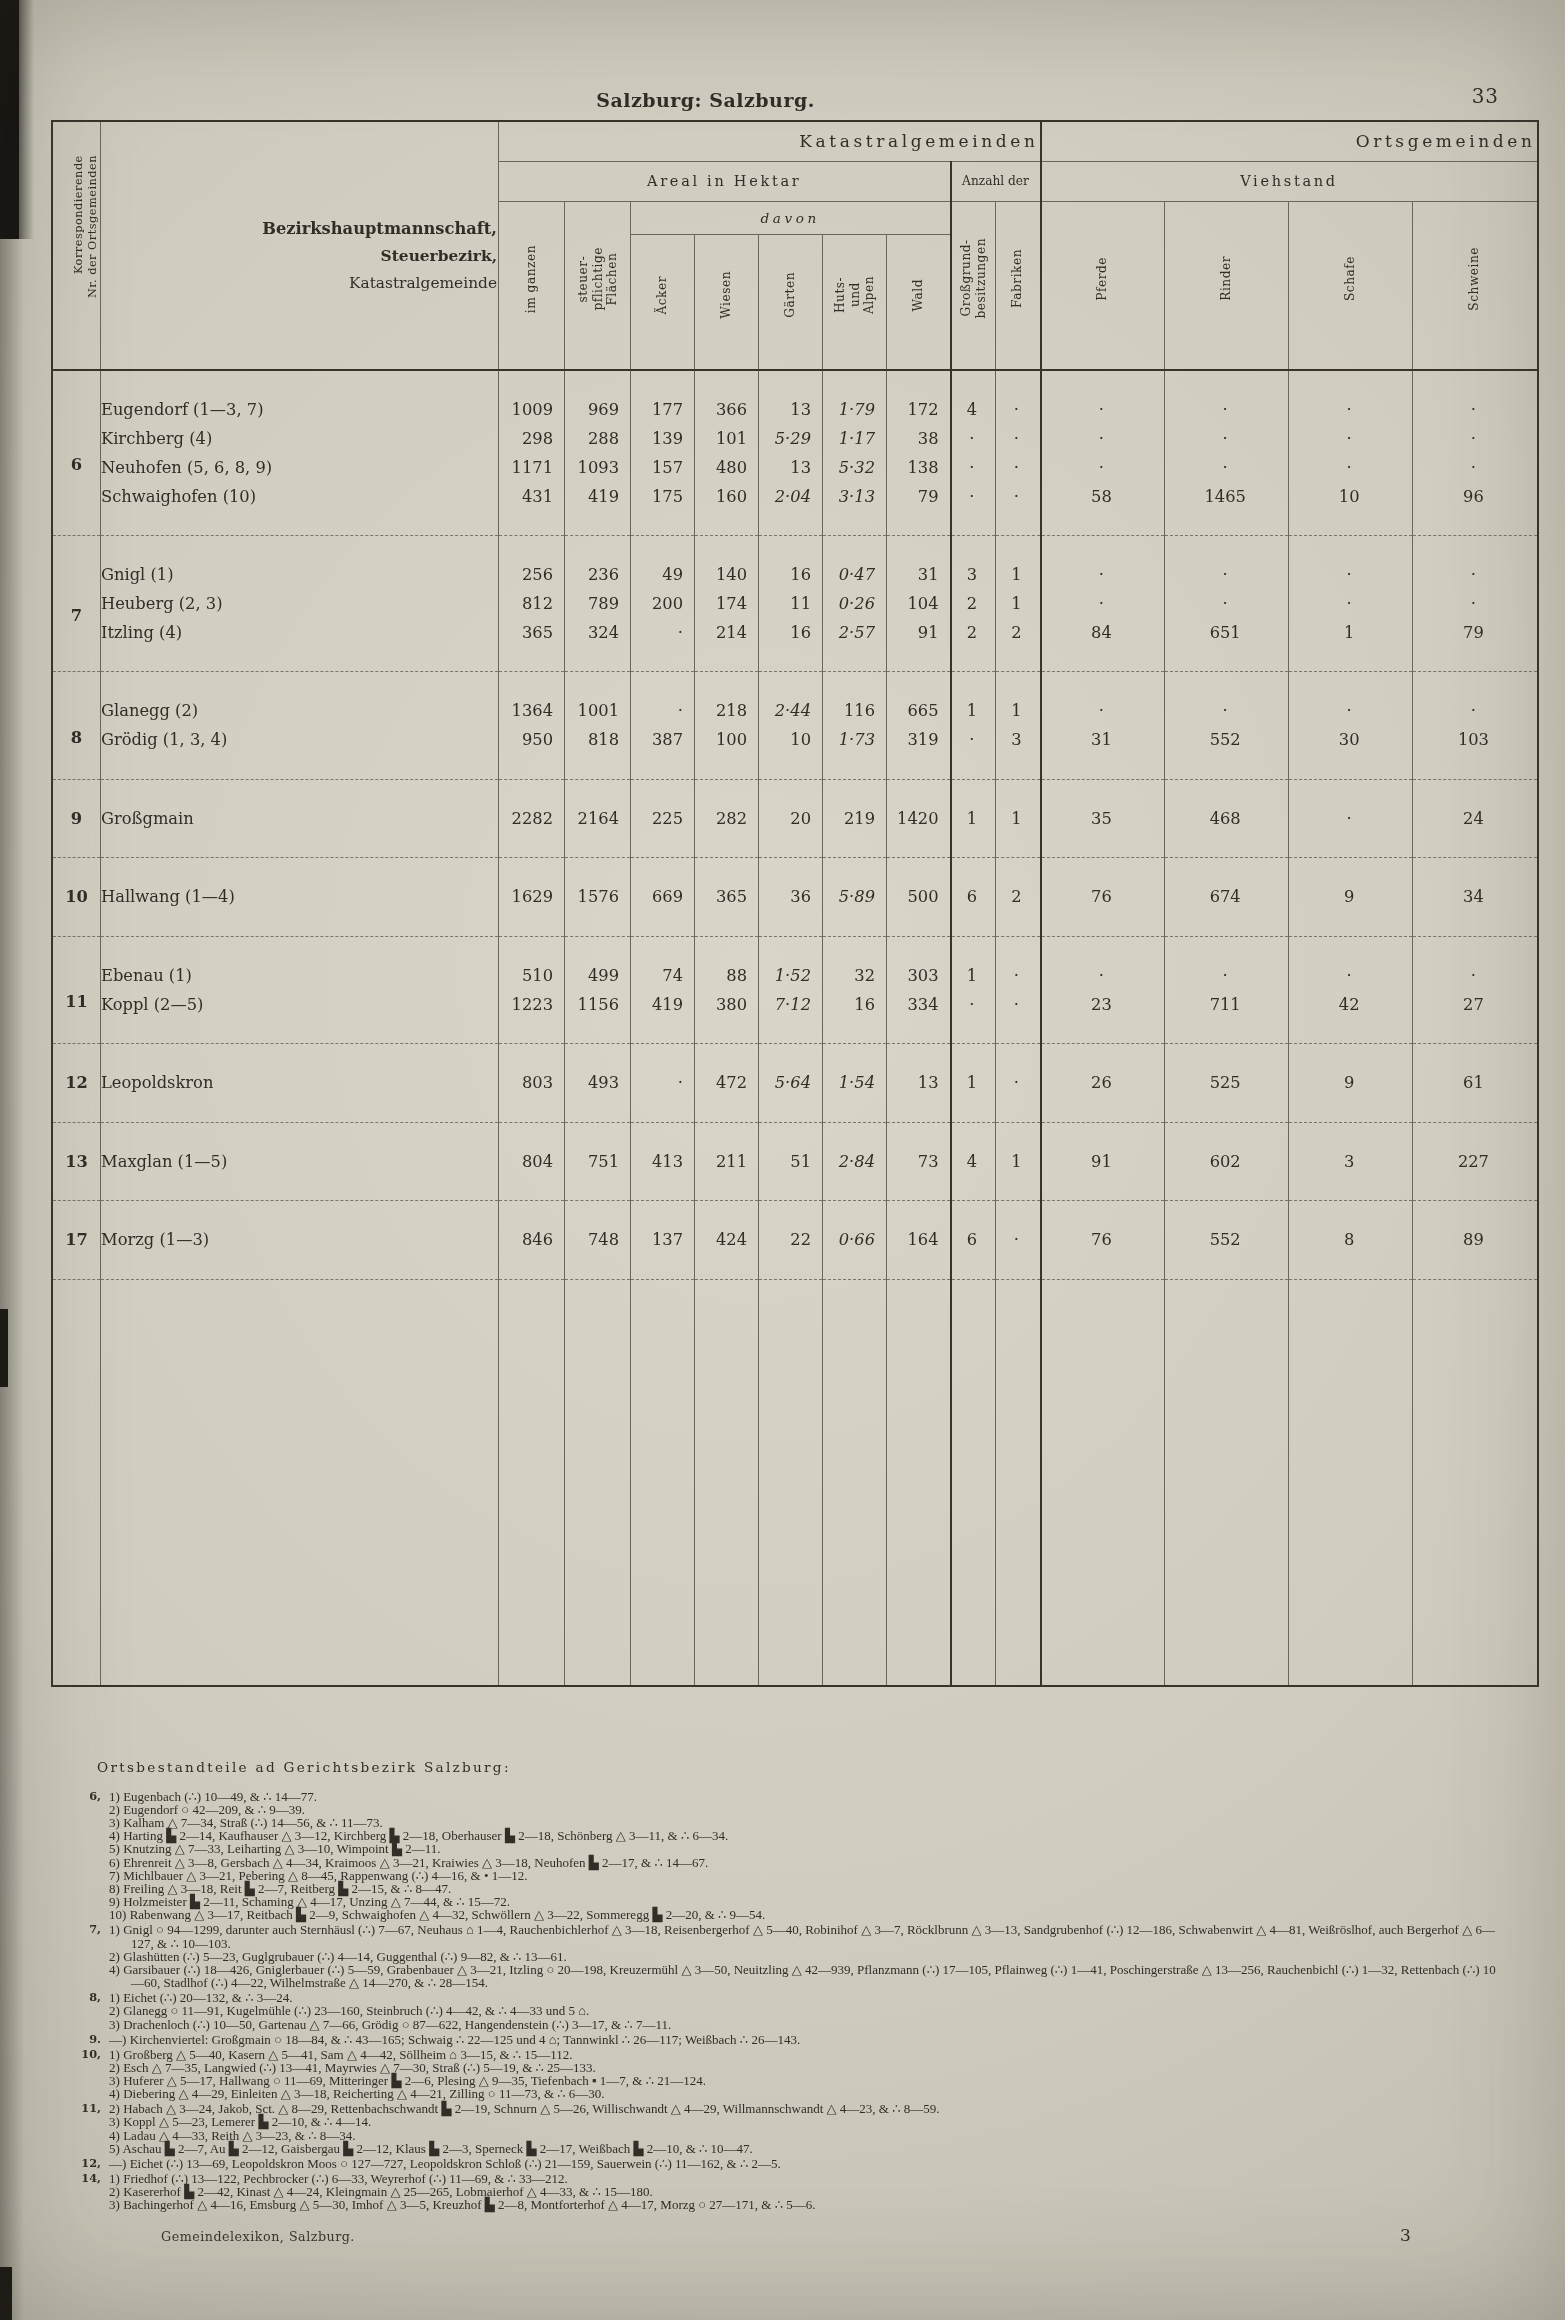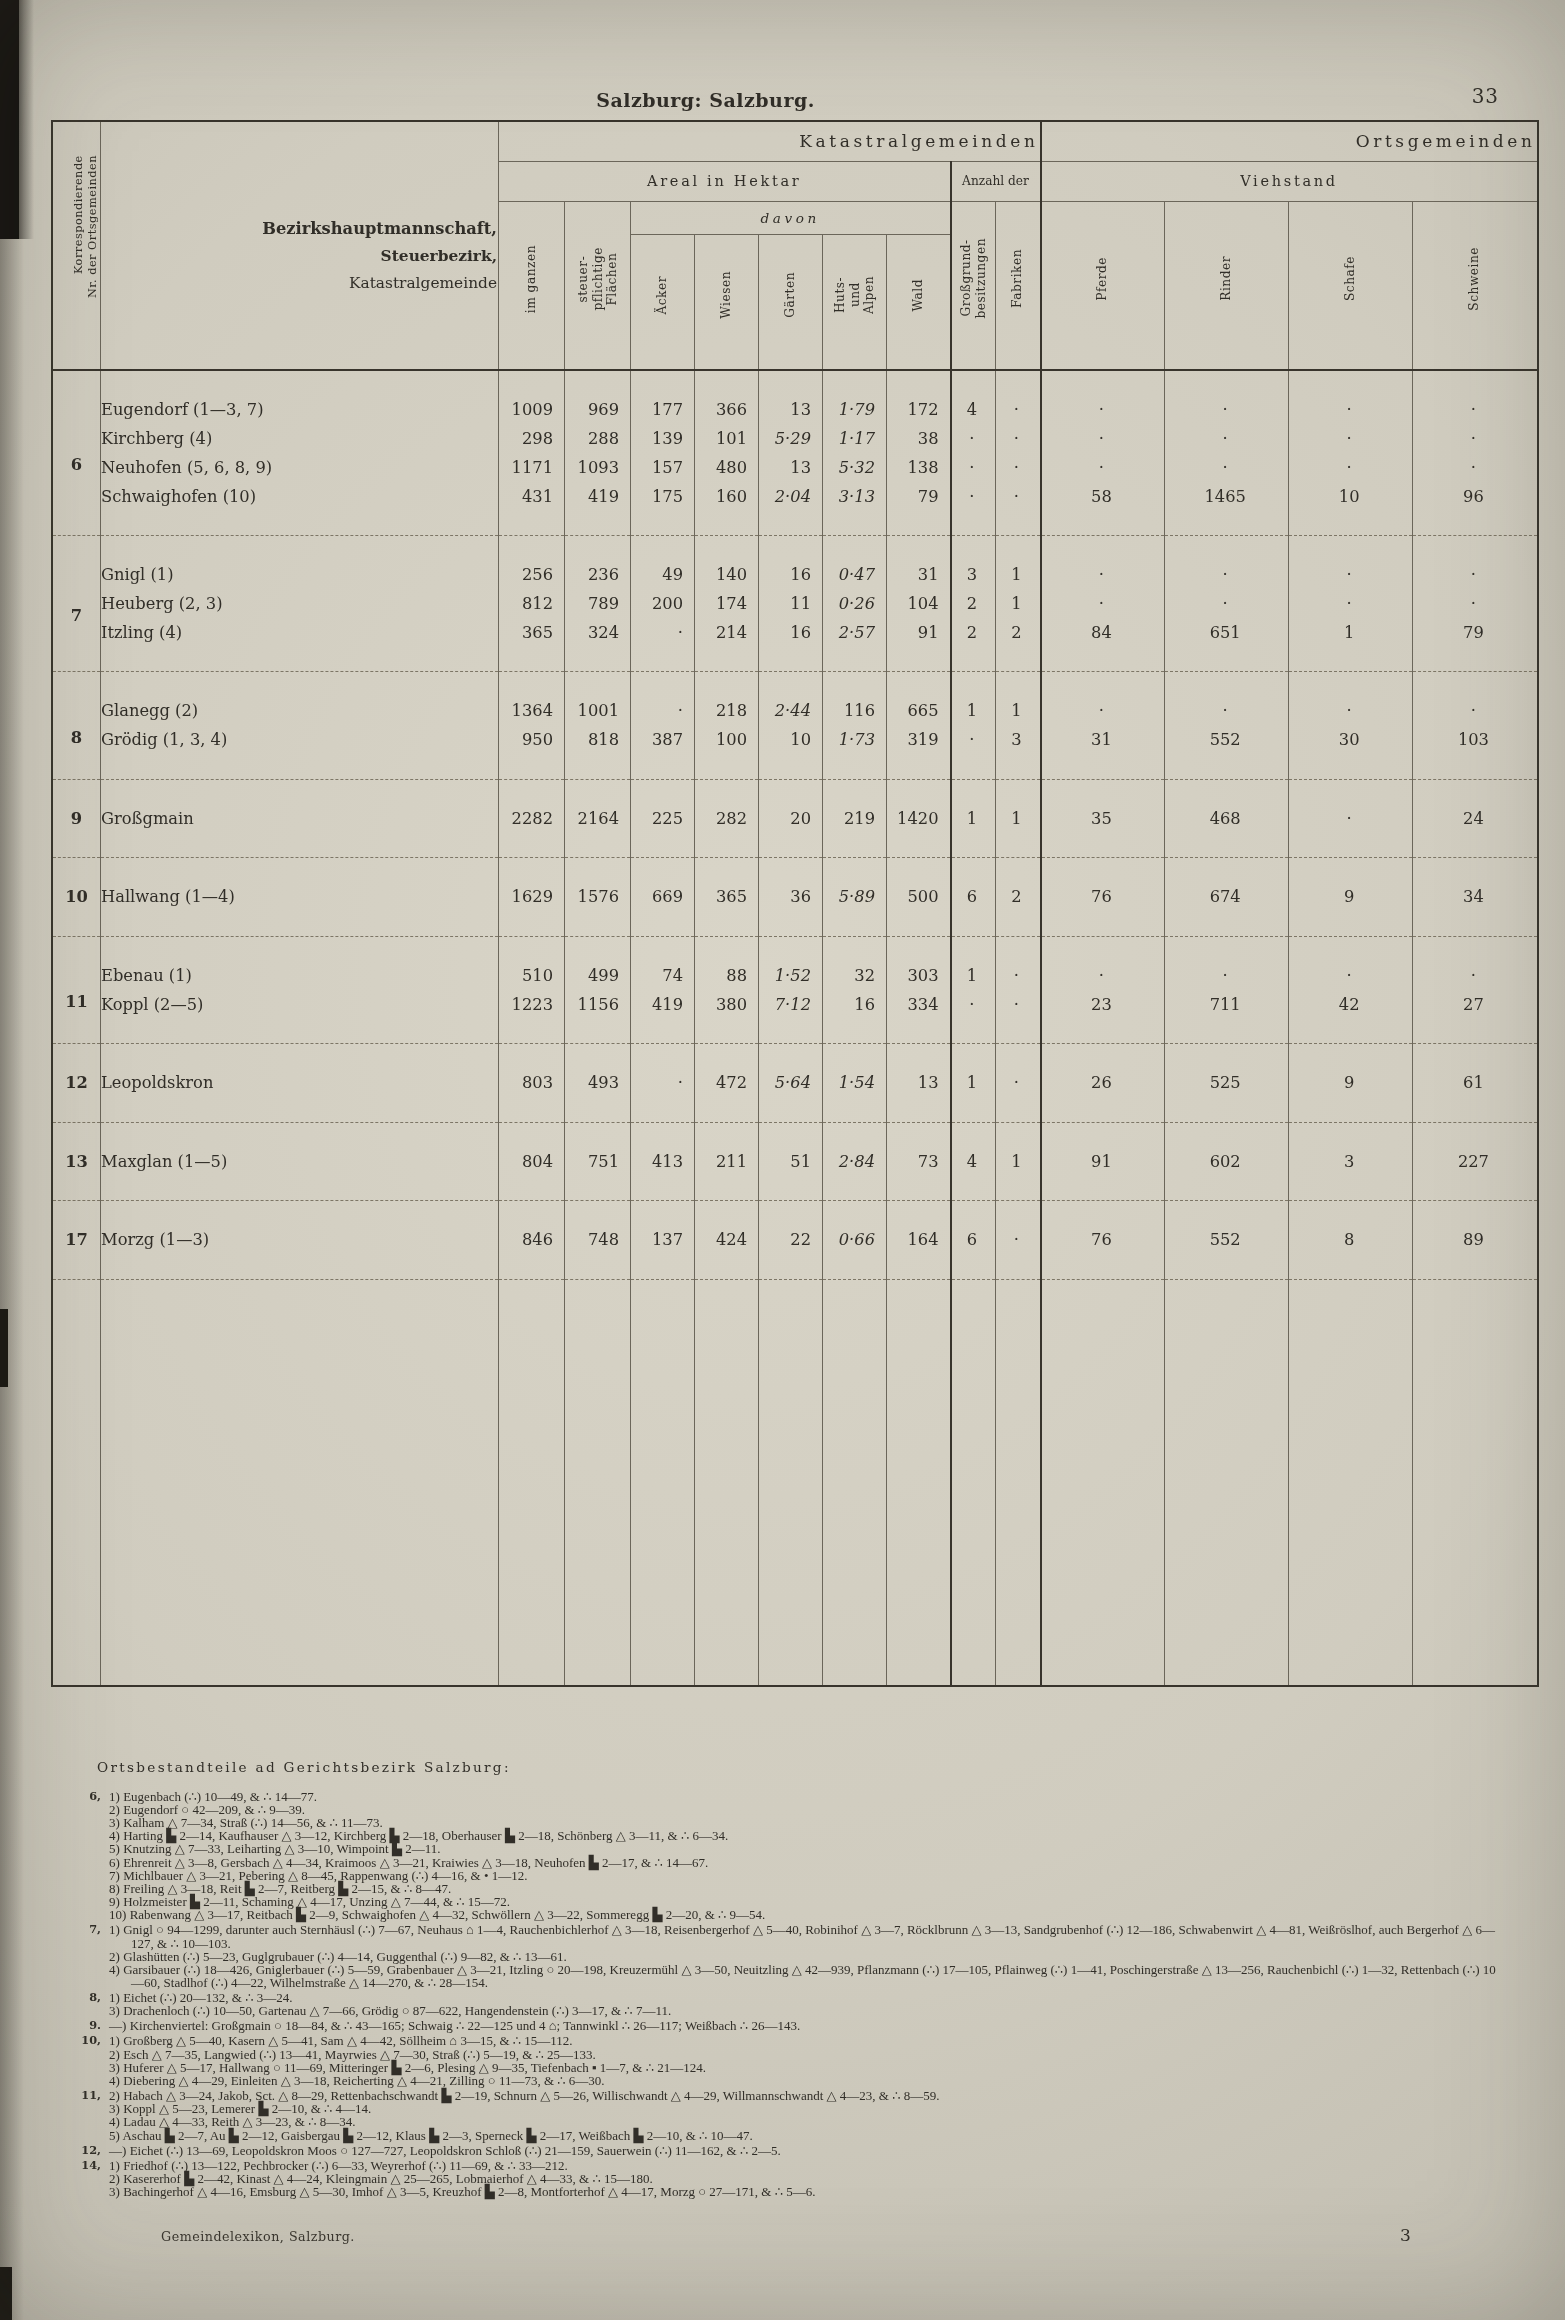--- a/index.html
+++ b/index.html
@@ -475,20 +475,21 @@
           <div class="fn-items">
             <div class="fn-item">1) Gnigl ○ 94—1299, darunter auch Sternhäusl (∴) 7—67, Neuhaus ⌂ 1—4, Rauchenbichlerhof △ 3—18, Reisenbergerhof △ 5—40, Robinihof △ 3—7, Röcklbrunn △ 3—13, Sandgrubenhof (∴) 12—186, Schwabenwirt △ 4—81, Weißröslhof, auch Bergerhof △ 6—127, &amp; ∴ 10—103.</div>
             <div class="fn-item">2) Glashütten (∴) 5—23, Guglgrubauer (∴) 4—14, Guggenthal (∴) 9—82, &amp; ∴ 13—61.</div>
             <div class="fn-item">4) Garsibauer (∴) 18—426, Gniglerbauer (∴) 5—59, Grabenbauer △ 3—21, Itzling ○ 20—198, Kreuzermühl △ 3—50, Neuitzling △ 42—939, Pflanzmann (∴) 17—105, Pflainweg (∴) 1—41, Poschingerstraße △ 13—256, Rauchenbichl (∴) 1—32, Rettenbach (∴) 10—60, Stadlhof (∴) 4—22, Wilhelmstraße △ 14—270, &amp; ∴ 28—154.</div>
           </div>
         </div>
         <div class="fn-group">
           <div class="fn-nr">8,</div>
           <div class="fn-items">
             <div class="fn-item">1) Eichet (∴) 20—132, &amp; ∴ 3—24.</div>
+            <div class="fn-item">2) Glanegg ○ 11—91, Kugelmühle (∴) 23—160, Steinbruch (∴) 4—42, &amp; ∴ 4—33 und 5 ⌂.</div>
             <div class="fn-item">3) Drachenloch (∴) 10—50, Gartenau △ 7—66, Grödig ○ 87—622, Hangendenstein (∴) 3—17, &amp; ∴ 7—11.</div>
           </div>
         </div>
         <div class="fn-group">
           <div class="fn-nr">9.</div>
           <div class="fn-items">
             <div class="fn-item">—) Kirchenviertel: Großgmain ○ 18—84, &amp; ∴ 43—165; Schwaig ∴ 22—125 und 4 ⌂; Tannwinkl ∴ 26—117; Weißbach ∴ 26—143.</div>
           </div>
         </div>
         <div class="fn-group">

